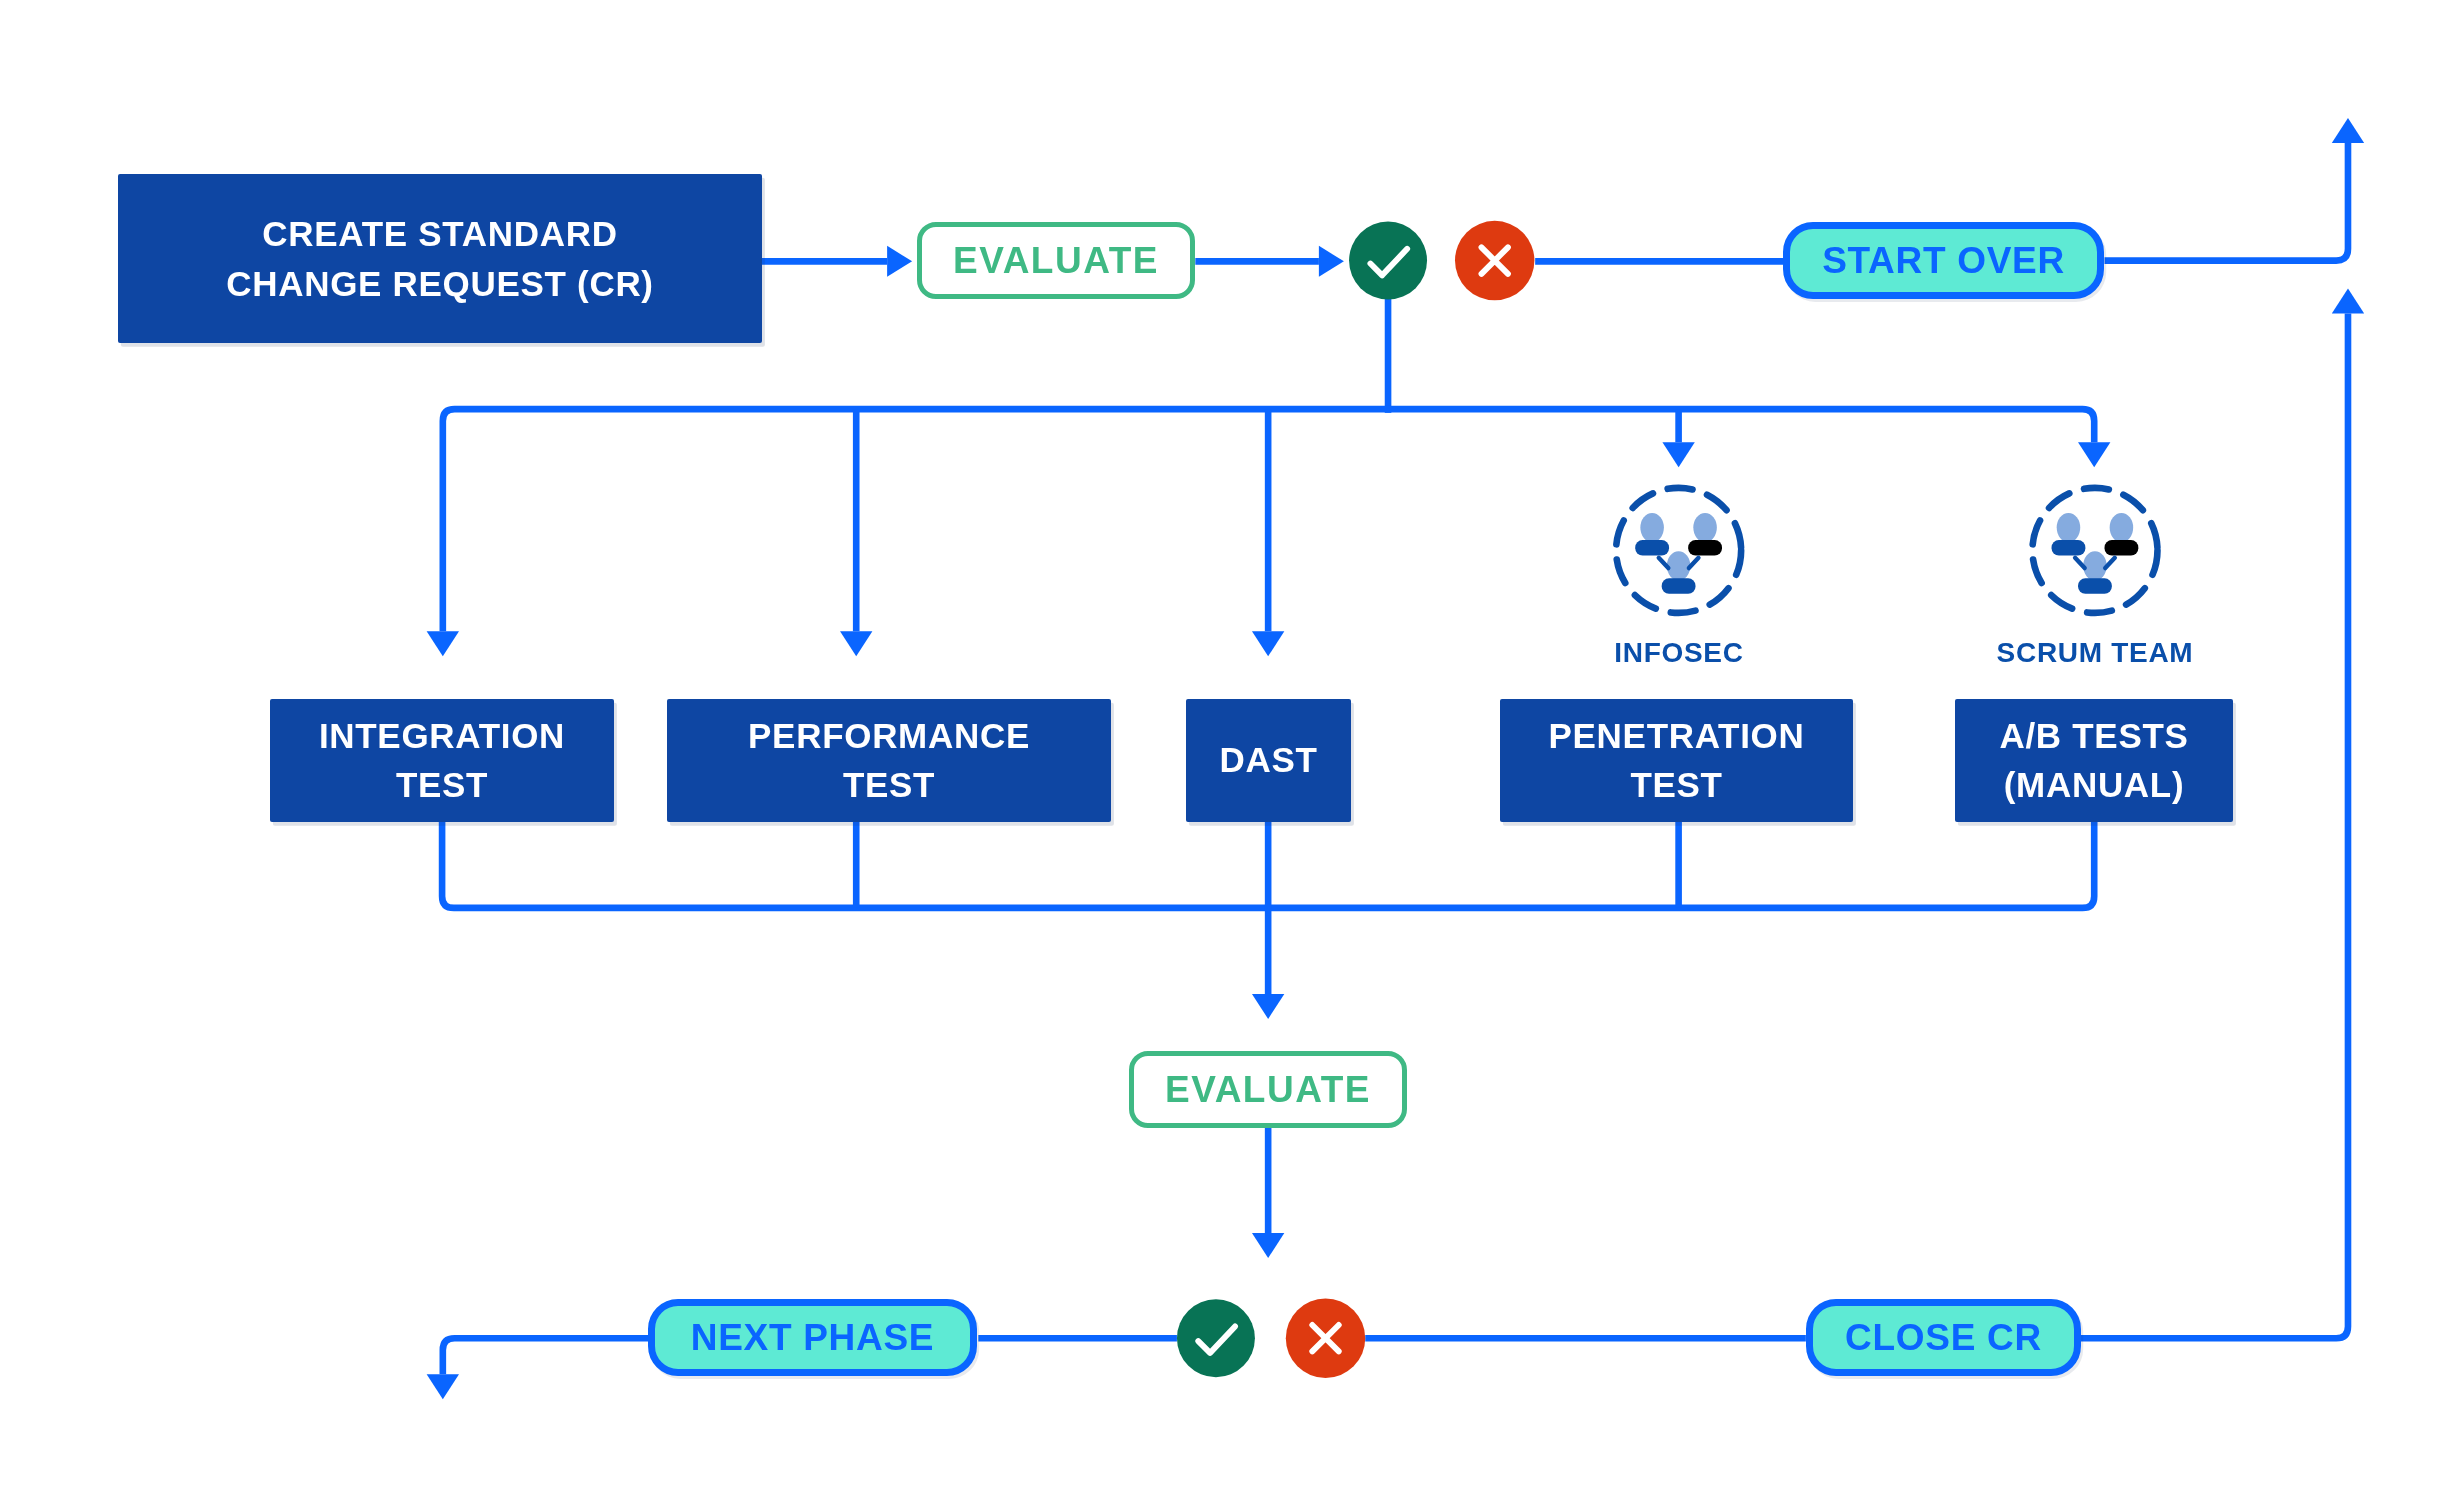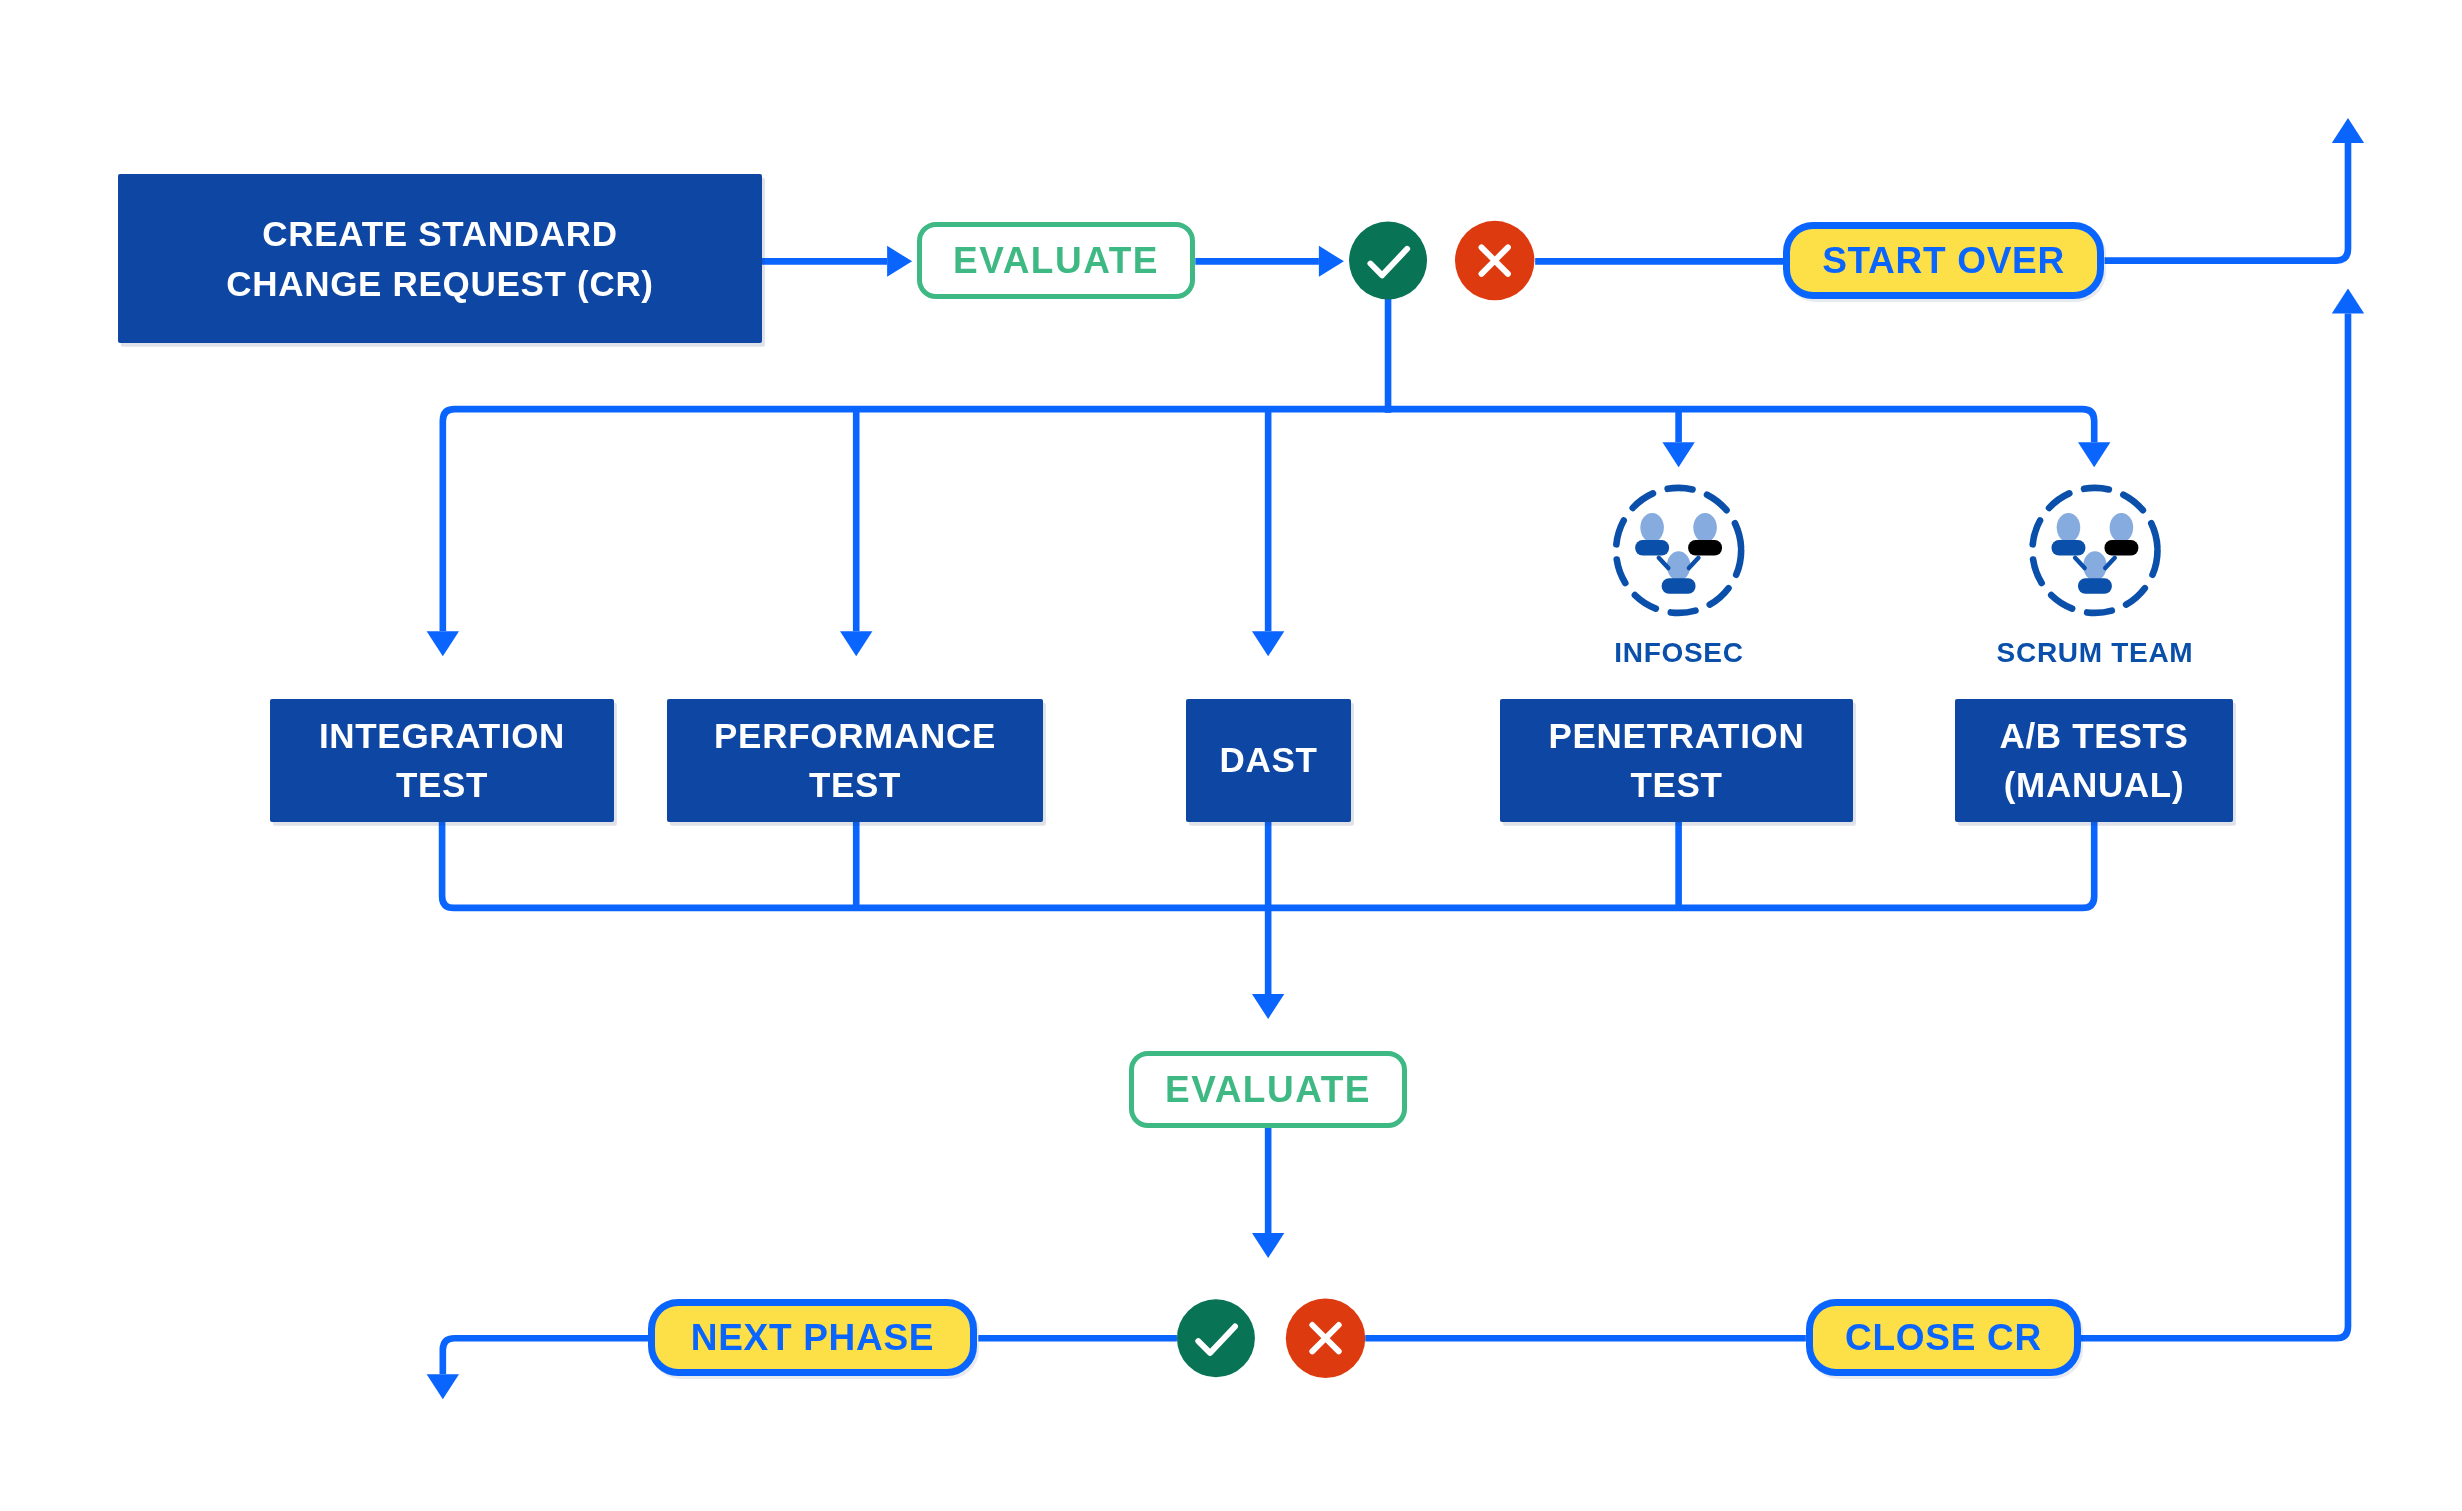--- a/index.html
+++ b/index.html
@@ -47,21 +47,21 @@
   }
   .node-create{font-size:35px;line-height:1.42;}
   .node-green-outline{
     background:#FFFFFF;
     border:5.9px solid var(--evaluate_green);
     color:var(--evaluate_green);
     border-radius:19px;
     font-size:37px;letter-spacing:1.5px;
   }
   .node-blue-outline{
-    background:#fde047;
+    background:#5eead4;
     border:7.4px solid var(--connector_blue);
     color:var(--connector_blue);
     border-radius:30px;
     font-size:37px;
     box-shadow:2.2px 2.9px 0 rgba(30,50,90,0.10);
   }
   .team-label{
     position:absolute;
     text-align:center;
     color:var(--team_blue);
@@ -152,21 +152,21 @@
 
   <div class="node node-blue-outline" style="left:1783px;top:222px;width:321px;height:77px">
     <span>START OVER</span>
   </div>
 
   <div class="node node-dark" style="left:270px;top:699px;width:344px;height:123px">
     <span>INTEGRATION</span>
     <span>TEST</span>
   </div>
 
-  <div class="node node-dark" style="left:667px;top:699px;width:376px;height:123px">
+  <div class="node node-dark" style="left:667px;top:699px;width:444px;height:123px">
     <span>PERFORMANCE</span>
     <span>TEST</span>
   </div>
 
   <div class="node node-dark" style="left:1186px;top:699px;width:165px;height:123px">
     <span>DAST</span>
   </div>
 
   <div class="node node-dark" style="left:1500px;top:699px;width:353px;height:123px">
     <span>PENETRATION</span>

